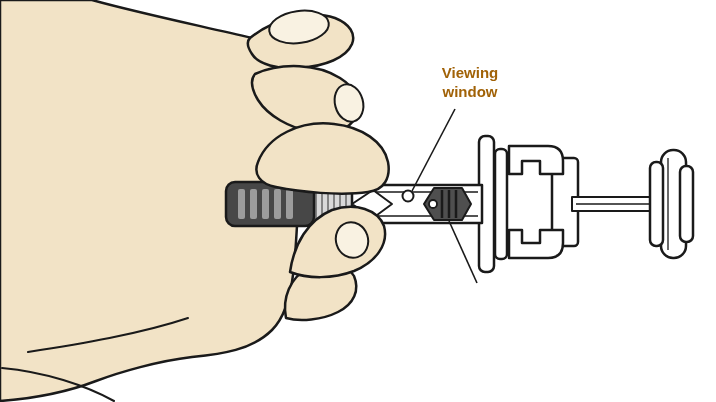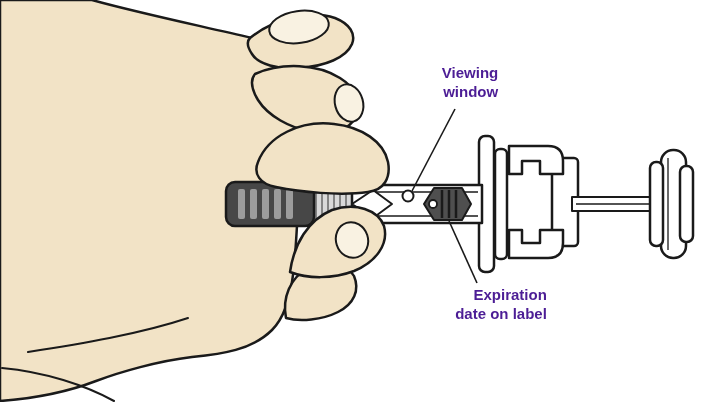--- a/index.html
+++ b/index.html
@@ -7,22 +7,22 @@
     position:relative; width:716px; height:402px; background:#ffffff;
     overflow:hidden; font-family:"Liberation Sans", sans-serif;
   }
   .stage svg { position:absolute; left:0; top:0; }
   .ol   { stroke:#1a1a1a; stroke-width:2.5; stroke-linejoin:round; stroke-linecap:round; }
   .ol2  { stroke:#1a1a1a; stroke-width:2;   stroke-linejoin:round; stroke-linecap:round; }
   .thin { stroke:#1a1a1a; stroke-width:1.3; }
   .crease { stroke:#1a1a1a; stroke-width:2; fill:none; stroke-linecap:round; }
   .label {
     position:absolute; transform:translateX(-50%);
-    font-weight:700; font-size:15px; line-height:1.25; color:#4c1d95;
-    text-align:right; white-space:pre-line;
+    font-weight:700; font-size:15px; line-height:1.25; color:#a16207;
+    text-align:center; white-space:pre-line;
   }
   .label-viewing    { left:470px; top:64px;  }
   .label-expiration { left:501px; top:286px; }
 </style>
 </head>
 <body>
 
 <div class="stage">
 
   <svg width="716" height="402" viewBox="0 0 716 402">
@@ -127,16 +127,14 @@
       <ellipse class="ol2" cx="352" cy="240" rx="16" ry="18" transform="rotate(-18 352 240)" fill="#F9F2E2"></ellipse>
     </g>
 
     <line x1="455" y1="109" x2="412" y2="191" stroke-width="1.6" stroke="#1A1A1A"></line>
     <line x1="449" y1="221" x2="477" y2="283" stroke-width="1.6" stroke="#1A1A1A"></line>
   </svg>
 
   <div class="label label-viewing">Viewing
 window</div>
 
-  <div class="label label-expiration">Expiration
-date on label</div>
 
 </div>
 
 </body></html>

